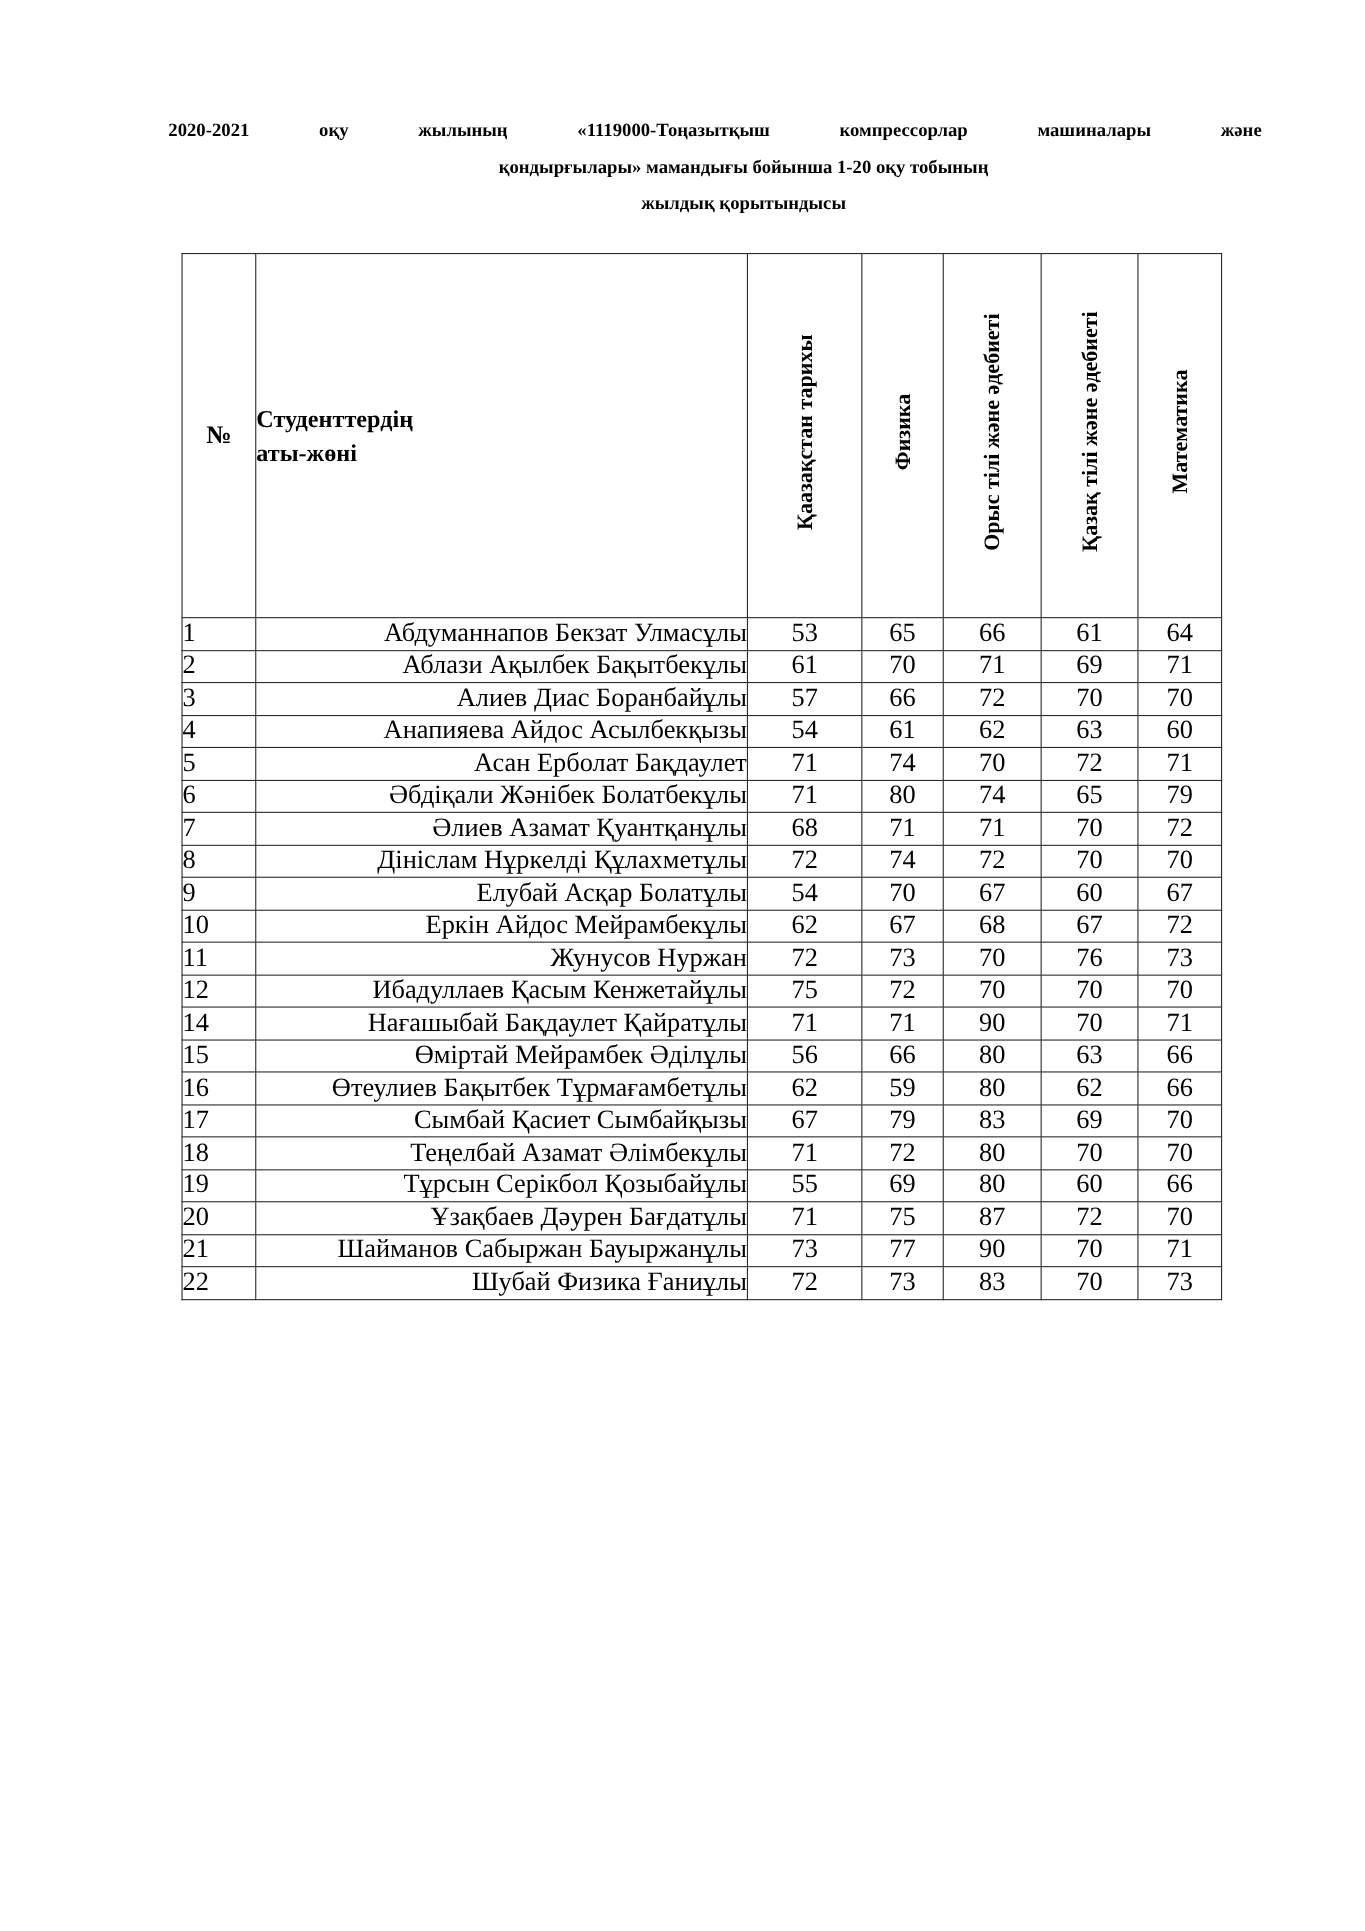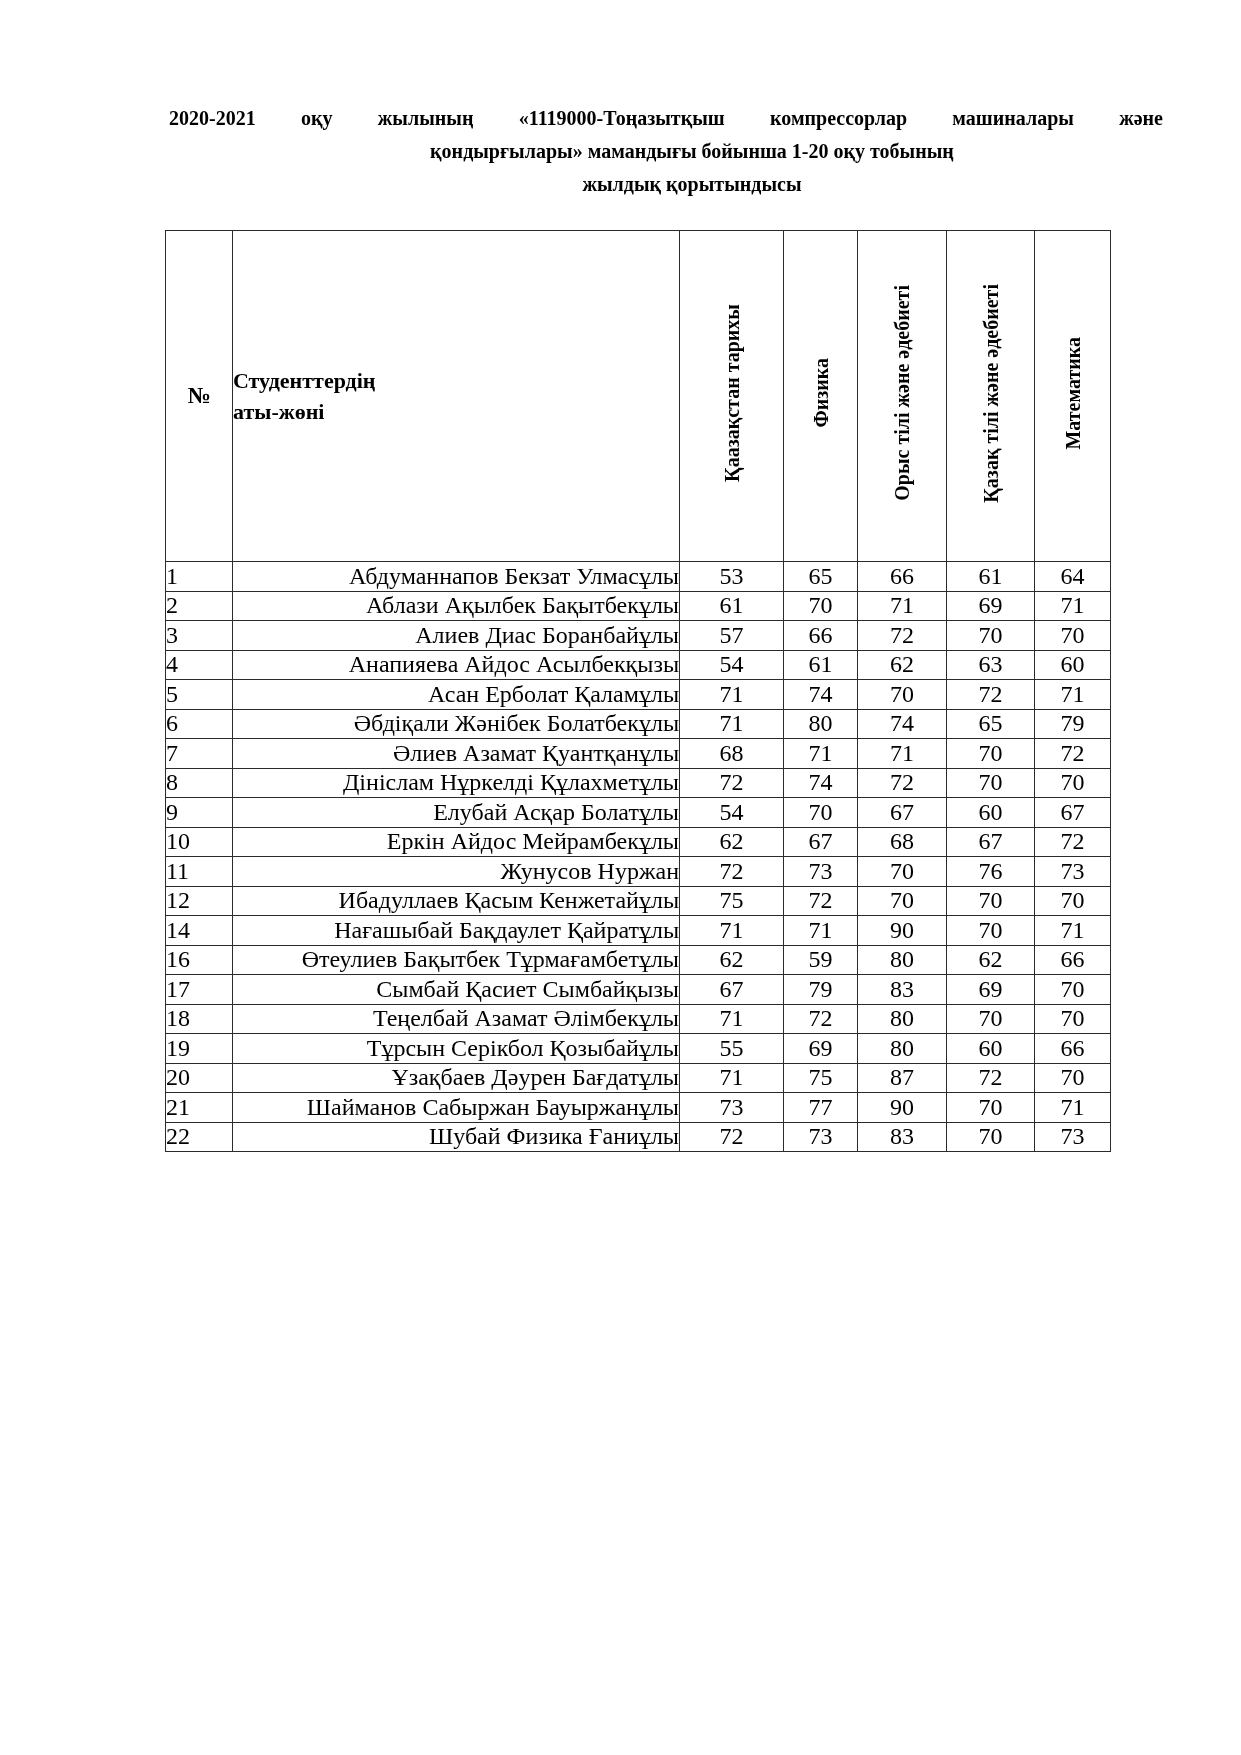--- a/index.html
+++ b/index.html
@@ -11,23 +11,22 @@
     font-family: "Liberation Serif", serif;
     color: #000000;
     overflow: hidden;
   }
   .title-block {
     position: absolute;
     left: 153px;
     top: 102px;
     width: 994px;
     font-weight: bold;
-    font-size: 20px;
+    font-size: 17px;
     line-height: 33px;
-    margin-left: 16px;
   }
   .title-line-1 { text-align: justify; text-align-last: justify; }
   .title-line-2, .title-line-3 { text-align: center; padding-left: 52px; white-space: nowrap; }
 
   table.grades {
     position: absolute;
     left: 165px;
     top: 230px;
     width: 945px;
     border-collapse: collapse;
@@ -136,21 +135,21 @@
           <td class="num">4</td>
           <td class="name">Анапияева Айдос Асылбекқызы</td>
           <td class="grade">54</td>
           <td class="grade">61</td>
           <td class="grade">62</td>
           <td class="grade">63</td>
           <td class="grade">60</td>
         </tr>
         <tr>
           <td class="num">5</td>
-          <td class="name">Асан Ерболат Қаламұлы</td>
+          <td class="name">Асан Ерболат Бақдаулет</td>
           <td class="grade">71</td>
           <td class="grade">74</td>
           <td class="grade">70</td>
           <td class="grade">72</td>
           <td class="grade">71</td>
         </tr>
         <tr>
           <td class="num">6</td>
           <td class="name">Әбдіқали Жәнібек Болатбекұлы</td>
           <td class="grade">71</td>
@@ -214,20 +213,29 @@
           <td class="grade">70</td>
         </tr>
         <tr>
           <td class="num">14</td>
           <td class="name">Нағашыбай Бақдаулет Қайратұлы</td>
           <td class="grade">71</td>
           <td class="grade">71</td>
           <td class="grade">90</td>
           <td class="grade">70</td>
           <td class="grade">71</td>
+        </tr>
+        <tr>
+          <td class="num">15</td>
+          <td class="name">Өміртай Мейрамбек Әділұлы</td>
+          <td class="grade">56</td>
+          <td class="grade">66</td>
+          <td class="grade">80</td>
+          <td class="grade">63</td>
+          <td class="grade">66</td>
         </tr>
         <tr>
           <td class="num">16</td>
           <td class="name">Өтеулиев Бақытбек Тұрмағамбетұлы</td>
           <td class="grade">62</td>
           <td class="grade">59</td>
           <td class="grade">80</td>
           <td class="grade">62</td>
           <td class="grade">66</td>
         </tr>

